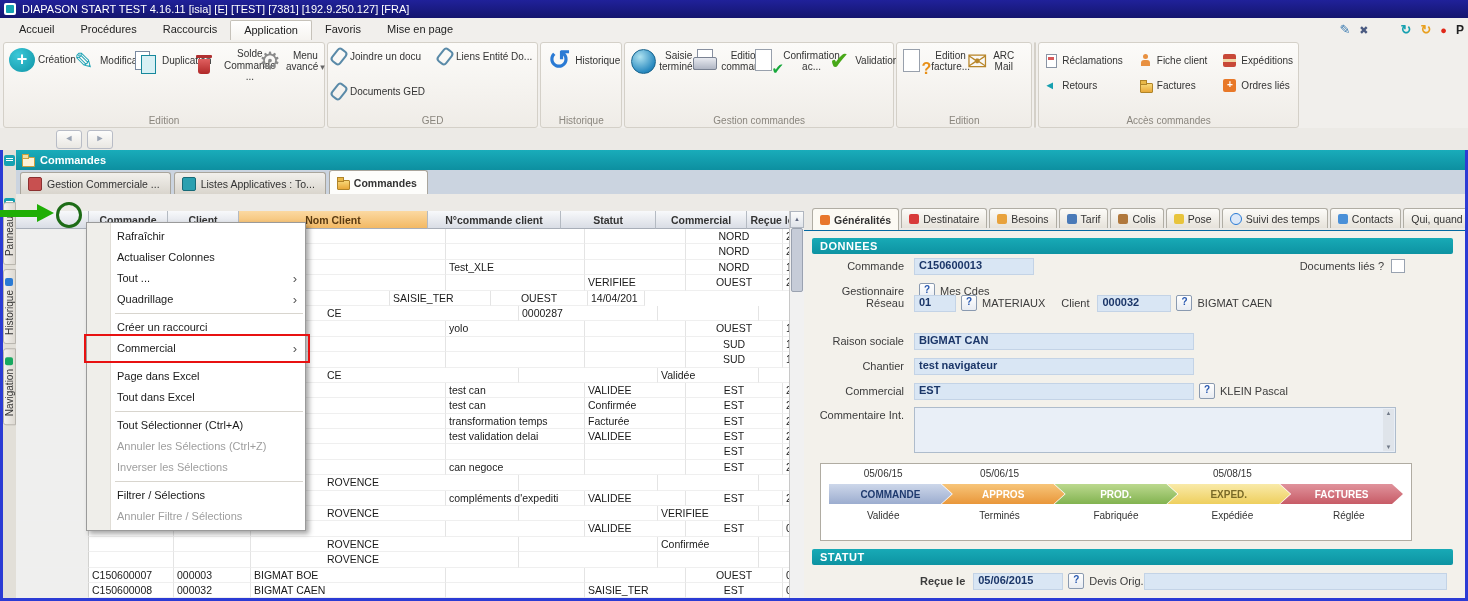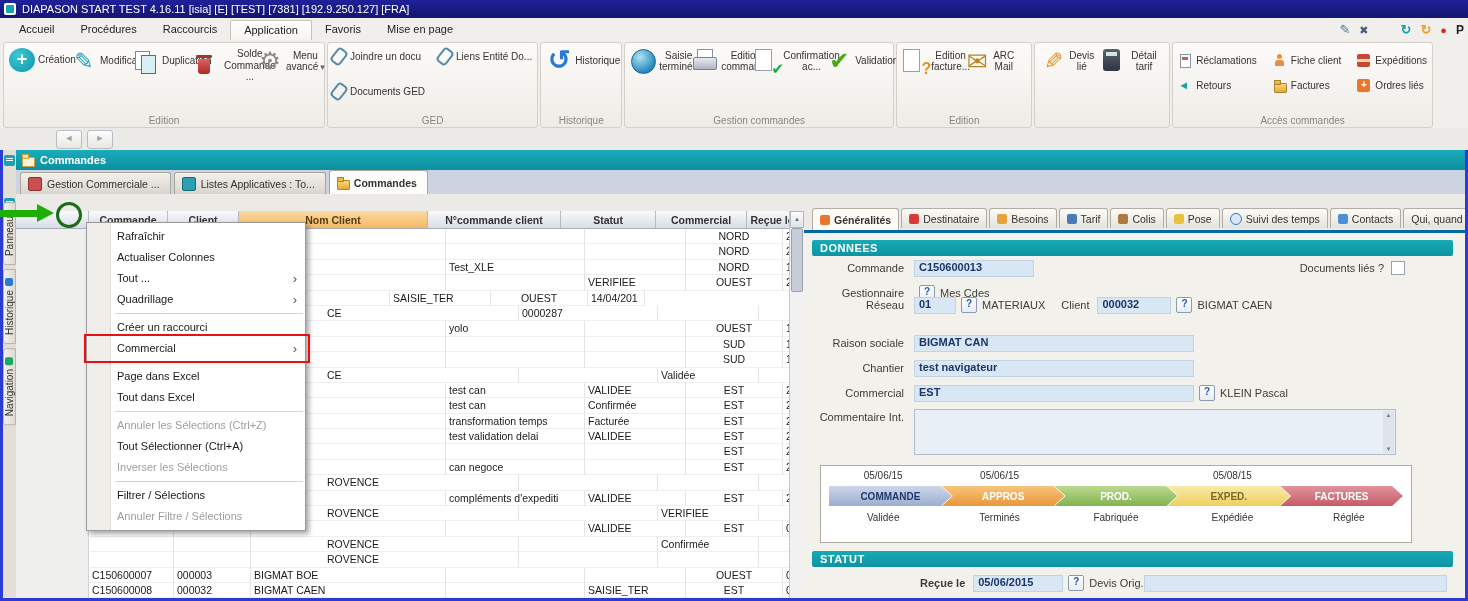--- a/index.html
+++ b/index.html
@@ -138,21 +138,21 @@
   #vscroll .sbtn{height:15px;background:linear-gradient(#fcfcfc,#dfe3ea);border:1px solid #b0b6c0;color:#606880;font-size:6px;text-align:center;line-height:14px}
   #vscroll .sthumb{position:absolute;left:1px;right:1px;top:17px;height:62px;background:#c6ccd8;border:1px solid #9aa2b0;border-radius:2px}
 
   
   #detail{position:absolute;left:804px;top:194px;width:661px;height:404px;background:#eceae6}
   .dtabs{position:absolute;left:8px;top:14px;right:2px;height:22px;display:flex;align-items:flex-start;gap:2px}
   .dttab{display:flex;align-items:center;gap:4px;height:19px;padding:0 7px;background:linear-gradient(#fcfbf8,#e6e2da);border:1px solid #b0ada4;border-bottom:0;border-radius:3px 3px 0 0;font-size:10.5px;color:#333;white-space:nowrap;cursor:default}
   .dttab.active{background:#fcfaf4;font-weight:bold;height:21px;position:relative;z-index:2}
   .dtic{width:10px;height:10px;border-radius:2px;flex:none}
   .dtic.circle{border-radius:50%}
-  .dcontent{position:absolute;left:0;top:36px;right:0;bottom:0;background:#f3f1eb;border-top:3px solid #0369a1}
+  .dcontent{position:absolute;left:0;top:36px;right:0;bottom:0;background:#f3f1eb;border-top:1px solid #0369a1}
   .secbar{position:absolute;left:8px;right:12px;height:16px;line-height:16px;background:linear-gradient(#18aab6,#0d93a2);color:#fff;font-weight:bold;letter-spacing:.5px;padding-left:8px;border-radius:2px}
   .frow{position:absolute;left:4px;right:4px;height:16px;display:flex;align-items:center}
   .flabel{width:96px;text-align:right;margin-right:10px;color:#3c3c3c;flex:none}
   .fld{background:#d9e6f4;border:1px solid #c3d3e6;color:#1b3668;font-weight:bold;height:15px;line-height:13px;padding:0 4px;font-size:11px;overflow:hidden;white-space:nowrap}
   .w110{width:110px}.w270{width:270px}.w32{width:32px}.w64{width:64px}.w80{width:80px}
   .qbtn{width:14px;height:14px;border:1px solid #8a9ab0;background:linear-gradient(#ffffff,#e8ecf2);color:#2858b0;font-weight:bold;font-size:10px;text-align:center;line-height:12px;border-radius:2px;margin:0 5px;flex:none}
   .cbx{width:12px;height:12px;border:1px solid #98a2b0;background:#fff;margin-left:7px;flex:none}
   .ptext{color:#3c3c3c}
   .docs-lies{margin-left:auto;display:flex;align-items:center;padding-right:56px}
   .comment{position:absolute;left:110px;width:480px;height:44px;background:#e9eff7;border:1px solid #aebccc}
@@ -304,32 +304,20 @@
         <div class="rbtn">
           <span class="ric ric-mail"></span>
           <span class="rlbl">ARC
 Mail</span>
         </div>
       </div>
       <div class="rgroup-label">Edition</div>
     </div>
 
     <div class="rgroup">
-      <div class="rgroup-items">
-        <div class="rbtn">
-          <span class="ric ric-quill"></span>
-          <span class="rlbl">Devis
-lié</span>
-        </div>
-        <div class="rbtn">
-          <span class="ric ric-calc"></span>
-          <span class="rlbl">Détail
-tarif</span>
-        </div>
-      </div>
       <div class="rgroup-label"></div>
     </div>
 
     <div class="rgroup">
       <div class="rgroup-items acc-grid">
         <div class="rsmall">
           <span class="sic sic-doc-red"></span>
           <span>Réclamations</span>
         </div>
         <div class="rsmall">
@@ -823,25 +811,25 @@
         <span class="cm-arrow">›</span>
       </div>
       <div class="cm-sep"></div>
       <div class="cm-item">
         <span class="cm-label">Page dans Excel</span>
       </div>
       <div class="cm-item">
         <span class="cm-label">Tout dans Excel</span>
       </div>
       <div class="cm-sep"></div>
+      <div class="cm-item">
+        <span class="cm-label">Tout Sélectionner (Ctrl+A)</span>
+      </div>
       <div class="cm-item disabled">
         <span class="cm-label">Annuler les Sélections (Ctrl+Z)</span>
-      </div>
-      <div class="cm-item">
-        <span class="cm-label">Tout Sélectionner (Ctrl+A)</span>
       </div>
       <div class="cm-item disabled">
         <span class="cm-label">Inverser les Sélections</span>
       </div>
       <div class="cm-sep"></div>
       <div class="cm-item">
         <span class="cm-label">Filtrer / Sélections</span>
       </div>
       <div class="cm-item disabled">
         <span class="cm-label">Annuler Filtre / Sélections</span>

